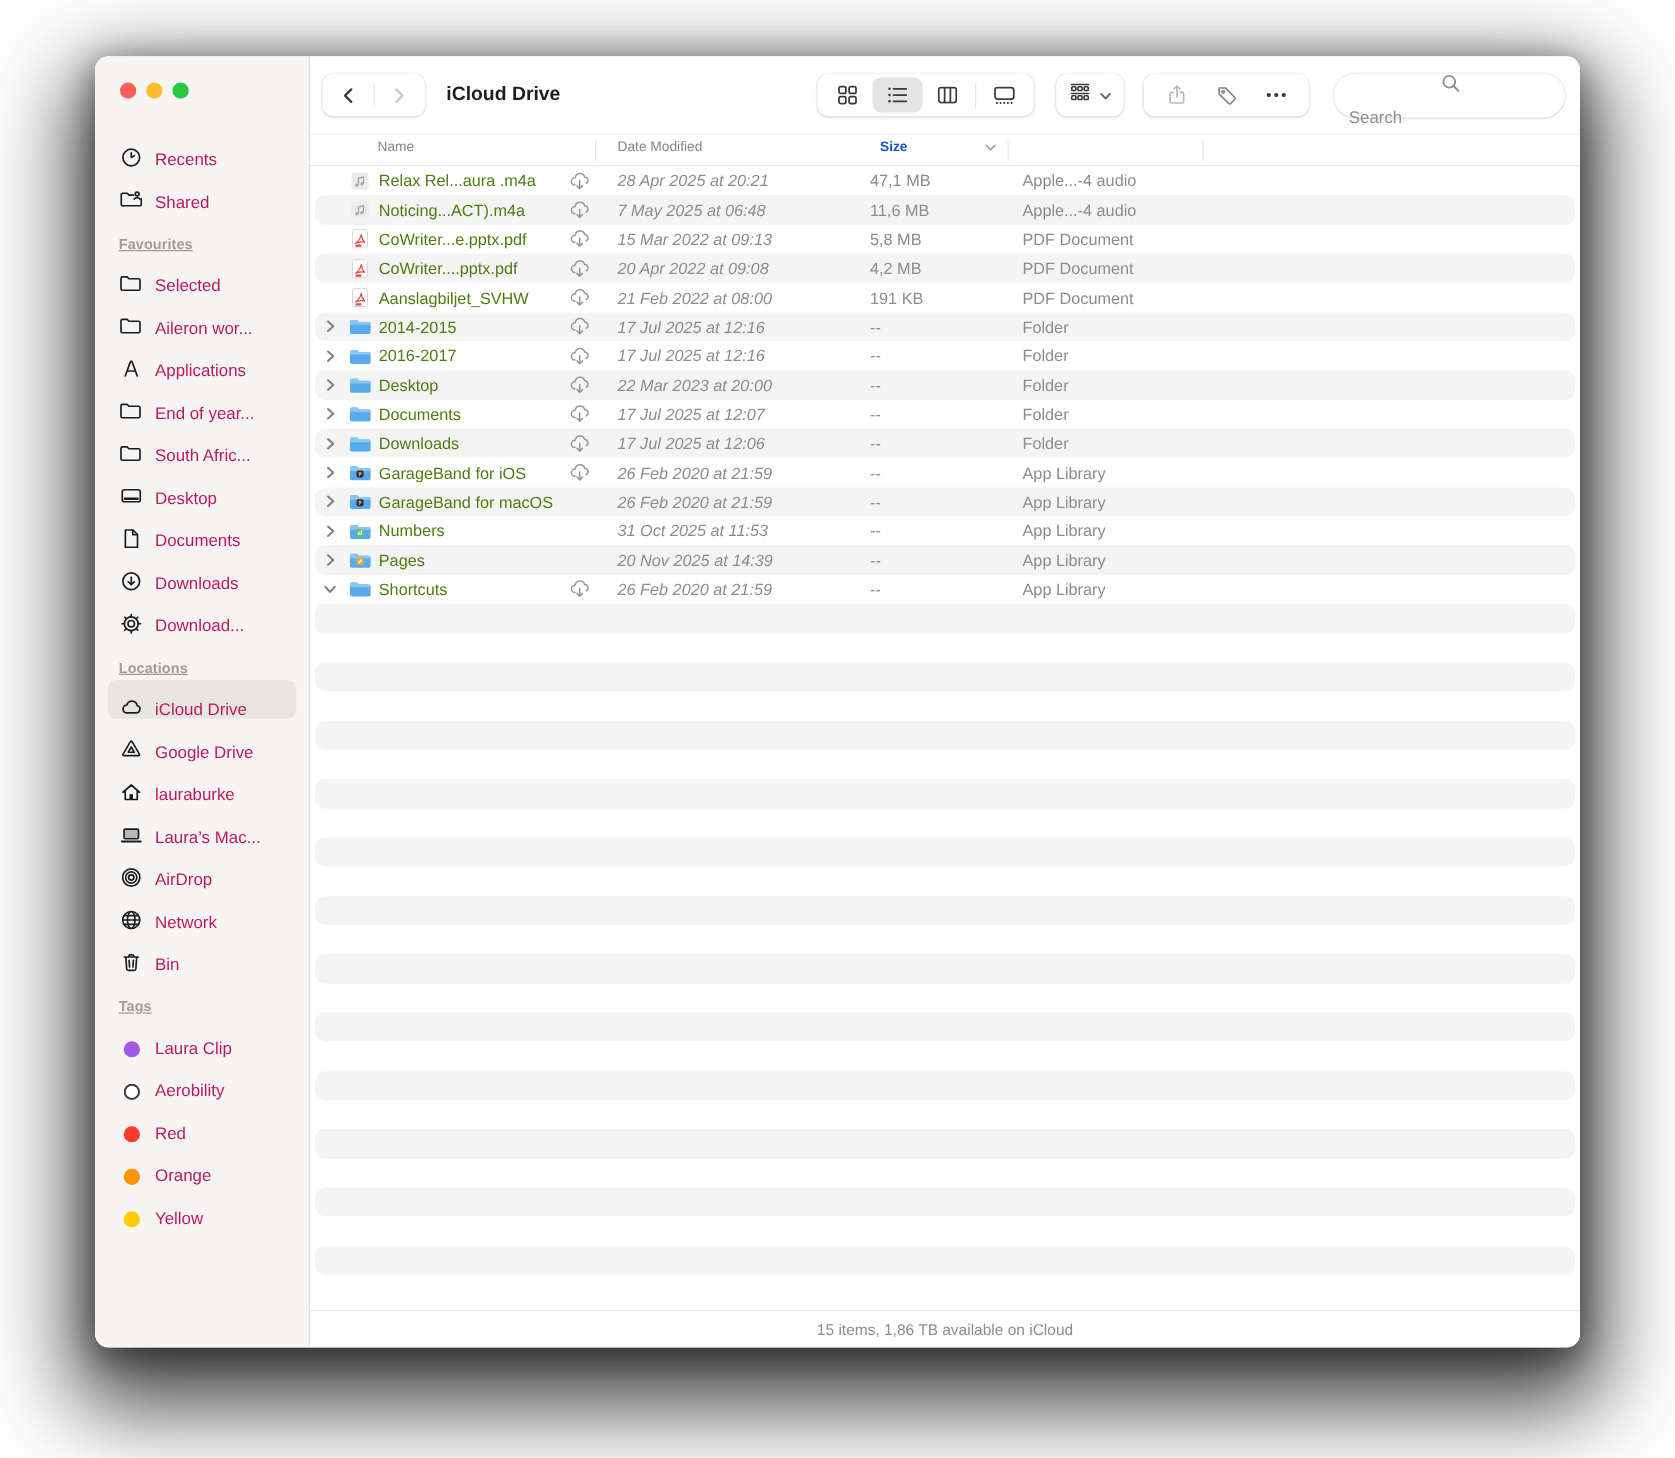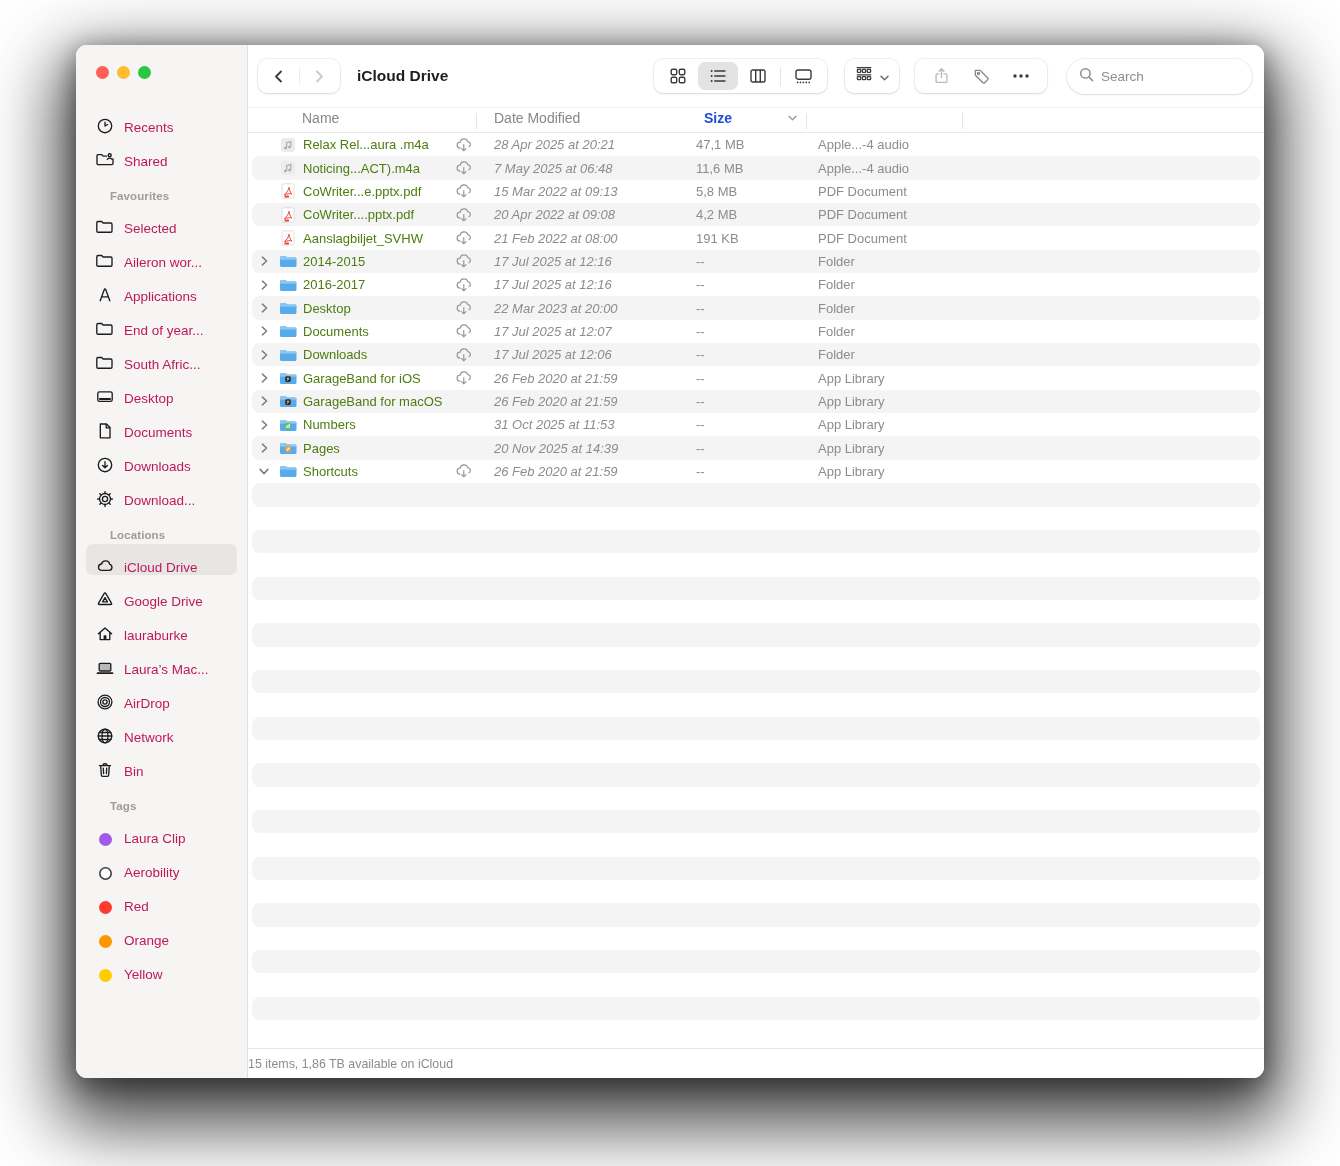--- a/index.html
+++ b/index.html
@@ -14,22 +14,22 @@
 
   
   .sidebar {
     width:172px; flex:0 0 172px; background:#f6f5f3; border-right:1px solid #e2e0de;
     padding:0 10px; overflow:hidden;
   }
   .traffic { display:flex; gap:8px; padding:21px 0 0 10px; }
   .traffic span { width:13px; height:13px; border-radius:50%; display:block; }
   .t-red{ background:#ff5f57; } .t-yellow{ background:#febc2e; } .t-green{ background:#28c840; }
   .side-nav { margin-top:25px; }
-  .side-label { margin:13px 24px 2px; height:20px; display:flex; align-items:flex-end;
-    font-size:11.5px; font-weight:700; color:#9e9c99; letter-spacing:.1px; }
+  .side-label { margin:13px 9px 2px; height:20px; display:flex; align-items:flex-end;
+    font-size:11.5px; font-weight:700; color:#9e9c99; letter-spacing:.1px;text-decoration:underline; }
   .side-item { height:31px; margin:3px 0; padding:0 9px; display:flex; align-items:flex-end; gap:9px;
     border-radius:7px; font-size:13.5px; color:#be185d; white-space:nowrap; overflow:hidden; }
   .side-item.selected { background:#e8e6e3; }
   .side-ico { width:20px; flex:0 0 20px; display:flex; justify-content:center; align-items:center; color:#1c1c1e; }
   .side-ico svg { display:block; }
   .tagdot { width:13px; height:13px; border-radius:50%; display:block; }
 
   
   .content { flex:1; min-width:0; display:flex; flex-direction:column; background:#fff; }
 
@@ -43,29 +43,29 @@
   .spacer { flex:1; }
   .view-pill { padding:0 4px; }
   .viewbtn { width:40px; height:28px; display:flex; align-items:center; justify-content:center; border-radius:7px; color:#3a3a3c; }
   .viewbtn.active { background:#e4e3e3; }
   .view-pill .vsep { width:1px; height:19px; background:#e6e6e6; margin:0 2px; }
   .group-pill { margin-left:18px; padding:0 10px; gap:7px; color:#3a3a3c; }
   .act-pill { margin-left:16px; padding:0 6px; }
   .actbtn { width:40px; height:28px; display:flex; align-items:center; justify-content:center; }
   .search { margin-left:20px; width:185px; height:35px; background:#fff; border-radius:17.5px;
     box-shadow:0 0 0 1px rgba(0,0,0,.06), 0 1px 2.5px rgba(0,0,0,.09);
-    display:flex; align-items:center; padding:0 10px 0 12px; gap:7px; }
+    display:flex; align-items:center; padding:0 10px 0 12px; gap:7px;flex-direction:column; }
   .search input { border:none; outline:none; background:transparent; font-size:13.5px; color:#1d1d1f;
     width:100%; font-family:inherit; }
   .search input::placeholder { color:#8e8e93; }
 
   
   .listhead { height:26px; flex:0 0 26px; position:relative; display:grid;
     grid-template-columns:224px 220px 110px 1fr; align-items:center; padding:0 0 4px 4px;
-    font-size:14px; color:#86868b; border-top:1px solid #f2f2f2; border-bottom:1px solid #e8e8e8; }
+    font-size:11px; color:#86868b; border-top:1px solid #f2f2f2; border-bottom:1px solid #e8e8e8; }
   .lh-name { padding-left:50px; }
   .lh-date { padding-left:18px; }
   .lh-size { display:flex; align-items:center; justify-content:space-between; padding:0 9px 0 8px;
     font-weight:700; color:#1d4ed8; }
   .lh-kind { padding-left:12px; }
   .hdiv { position:absolute; top:5px; width:1px; height:16px; background:#e5e5e5; }
 
   
   .rows { flex:1; min-height:0; overflow:hidden; padding:0 4px; }
   .row { height:23.35px; display:grid;
@@ -75,21 +75,21 @@
   .cell-exp { display:flex; justify-content:center; align-items:center; color:#7f7f84; }
   .cell-ico { display:flex; justify-content:center; align-items:center; }
   .cell-name { color:#4d7c0f; padding-left:3px; white-space:nowrap; overflow:hidden; text-overflow:ellipsis; }
   .cell-cloud { display:flex; justify-content:flex-start; align-items:center; color:#98989d; }
   .cell-date { padding-left:18px; white-space:nowrap; overflow:hidden;font-style:italic; }
   .cell-size { padding-right:6px; white-space:nowrap; }
   .cell-kind { padding-left:12px; white-space:nowrap; overflow:hidden; }
 
   
   .statusbar { height:30px; flex:0 0 30px; border-top:1px solid #e6e6e6; display:flex;
-    align-items:center; font-size:12.4px; color:#8c8c90;margin-top:20px; }
+    align-items:center; justify-content:center; font-size:12.4px; color:#8c8c90;margin-top:20px; }
 </style>
 </head>
 <body>
 
 <div class="window">
 
   <aside class="sidebar">
     <div class="traffic">
       <span class="t-red"></span>
       <span class="t-yellow"></span>

